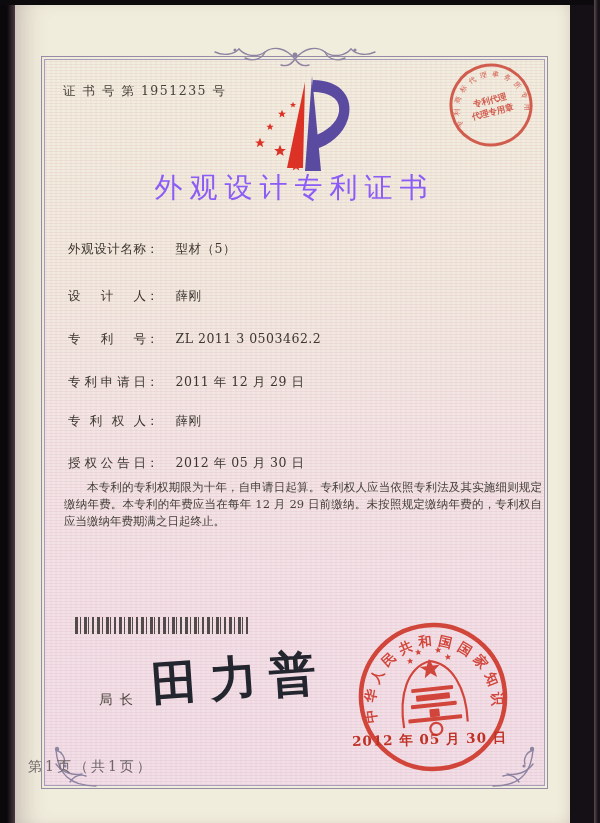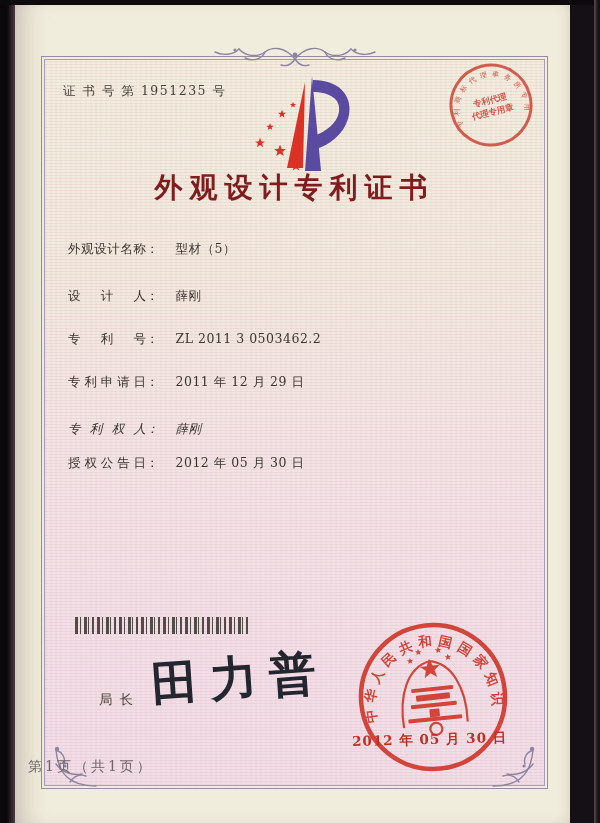--- a/index.html
+++ b/index.html
@@ -38,28 +38,28 @@
   .corner.bl{left:8px;}
   .corner.br{right:8px;transform:scaleX(-1);}
 
   .cert-no{
     position:absolute;left:48px;top:78px;font-size:12.5px;color:#453f37;
     letter-spacing:1.5px;
   }
   .logo{position:absolute;left:234px;top:62px;}
   .title{
     position:absolute;left:26px;right:22px;top:164px;text-align:center;
-    font-size:28px;font-weight:700;color:#7f1d1d;letter-spacing:7px;
+    font-size:28px;font-weight:400;color:#8b5cf6;letter-spacing:7px;
   }
   .fields{position:absolute;left:53px;top:236px;width:440px;font-size:12.5px;color:#3c362f;}
   .frow{position:absolute;left:0;white-space:nowrap;}
   .flabel{display:inline-block;width:78px;text-align:justify;text-align-last:justify;}
   .fcolon{display:inline-block;margin-right:2px;}
   .fvalue{letter-spacing:.5px;margin-left:15px;}
-  .r0{top:0;} .r1{top:47px;} .r2{top:90px;} .r3{top:133px;} .r4{top:180px;font-style:italic;} .r5{top:214px;}
+  .r0{top:0;} .r1{top:47px;} .r2{top:90px;} .r3{top:133px;} .r4{top:172px;} .r5{top:214px;}
 
   .paras{
     position:absolute;left:49px;top:474px;width:478px;
     font-size:11.5px;line-height:17px;color:#46403a;text-align:justify;
   }
   .paras p{margin:0;text-indent:2em;}
 
   .barcode{
     position:absolute;left:60px;top:612px;width:176px;height:17px;
     background:
@@ -182,20 +182,21 @@
     </div>
     <div class="frow r4">
       <span class="flabel">专利权人</span><span class="fcolon">：</span><span class="fvalue">薛刚</span>
     </div>
     <div class="frow r5">
       <span class="flabel">授权公告日</span><span class="fcolon">：</span><span class="fvalue">2012 年 05 月 30 日</span>
     </div>
   </div>
 
   <div class="paras">
+    <p>本专利的专利权期限为十年，自申请日起算。专利权人应当依照专利法及其实施细则规定缴纳年费。本专利的年费应当在每年 12 月 29 日前缴纳。未按照规定缴纳年费的，专利权自应当缴纳年费期满之日起终止。</p>
   </div>
 
   <div class="barcode"></div>
 
   <div class="sign-block">
     <span class="sign-title">局长</span>
     <span class="sign-name">田力普</span>
   </div>
 
   <div class="main-seal">

